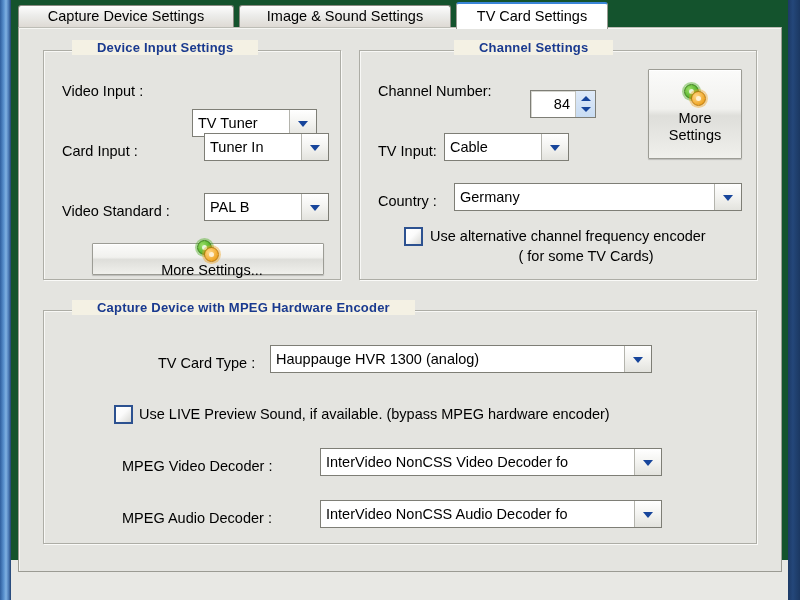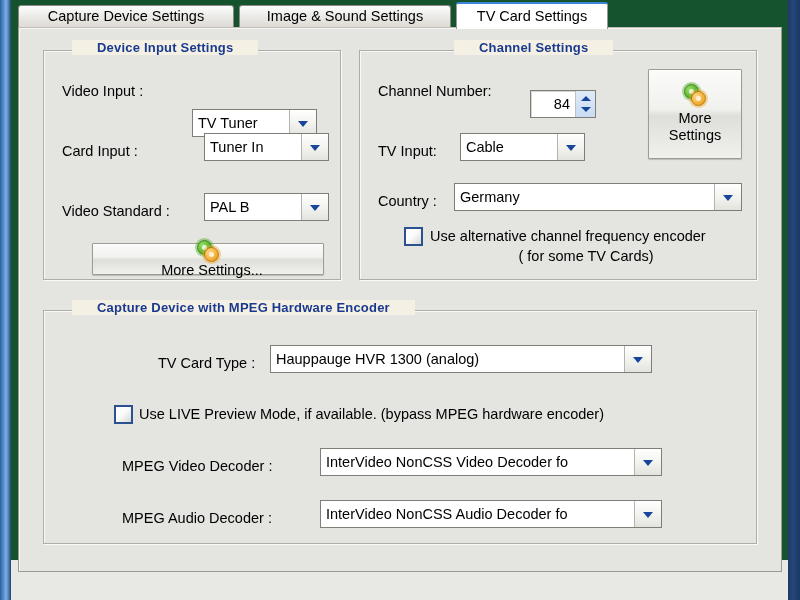--- a/index.html
+++ b/index.html
@@ -315,21 +315,21 @@
     <div class="group" style="left:340px;top:22px;width:398px;height:230px;">
       <div class="group-title" style="left:60px;margin-left:34px;">Channel Settings</div>
 
       <div class="lbl" style="left:18px;top:33px;">Channel Number:</div>
       <div class="spin" style="left:170px;top:39px;width:66px;">
         <div class="val">84</div>
         <div class="updown"></div>
       </div>
 
       <div class="lbl" style="left:18px;top:93px;">TV Input:</div>
-      <div class="combo" style="left:100px;top:82px;width:125px;">
+      <div class="combo" style="left:84px;top:82px;width:125px;">
         <div class="val">Cable</div>
         <div class="arrow"></div>
       </div>
 
       <div class="btn vert" style="left:288px;top:18px;width:94px;height:90px;">
         <span class="gears" style="margin-bottom:4px;">
           <span class="g1"></span>
             <span class="g2"></span>
         </span>
         <span class="btxt">More</span>
@@ -353,21 +353,21 @@
       <div class="group-title" style="left:28px;">Capture Device with MPEG Hardware Encoder</div>
 
       <div class="lbl" style="left:114px;top:45px;">TV Card Type :</div>
       <div class="combo" style="left:226px;top:34px;width:382px;">
         <div class="val">Hauppauge HVR 1300 (analog)</div>
         <div class="arrow"></div>
       </div>
 
       <div class="cbrow" style="left:0;top:0;">
         <div class="cbox" style="left:70px;top:94px;"></div>
-        <div class="cbtext" style="left:95px;top:94px;">Use LIVE Preview Mode, if available. (bypass MPEG hardware encoder)</div>
+        <div class="cbtext" style="left:95px;top:94px;">Use LIVE Preview Sound, if available. (bypass MPEG hardware encoder)</div>
       </div>
 
       <div class="lbl" style="left:78px;top:148px;">MPEG Video Decoder :</div>
       <div class="combo" style="left:276px;top:137px;width:342px;">
         <div class="val">InterVideo NonCSS Video Decoder fo</div>
         <div class="arrow"></div>
       </div>
 
       <div class="lbl" style="left:78px;top:200px;">MPEG Audio Decoder :</div>
       <div class="combo" style="left:276px;top:189px;width:342px;">

